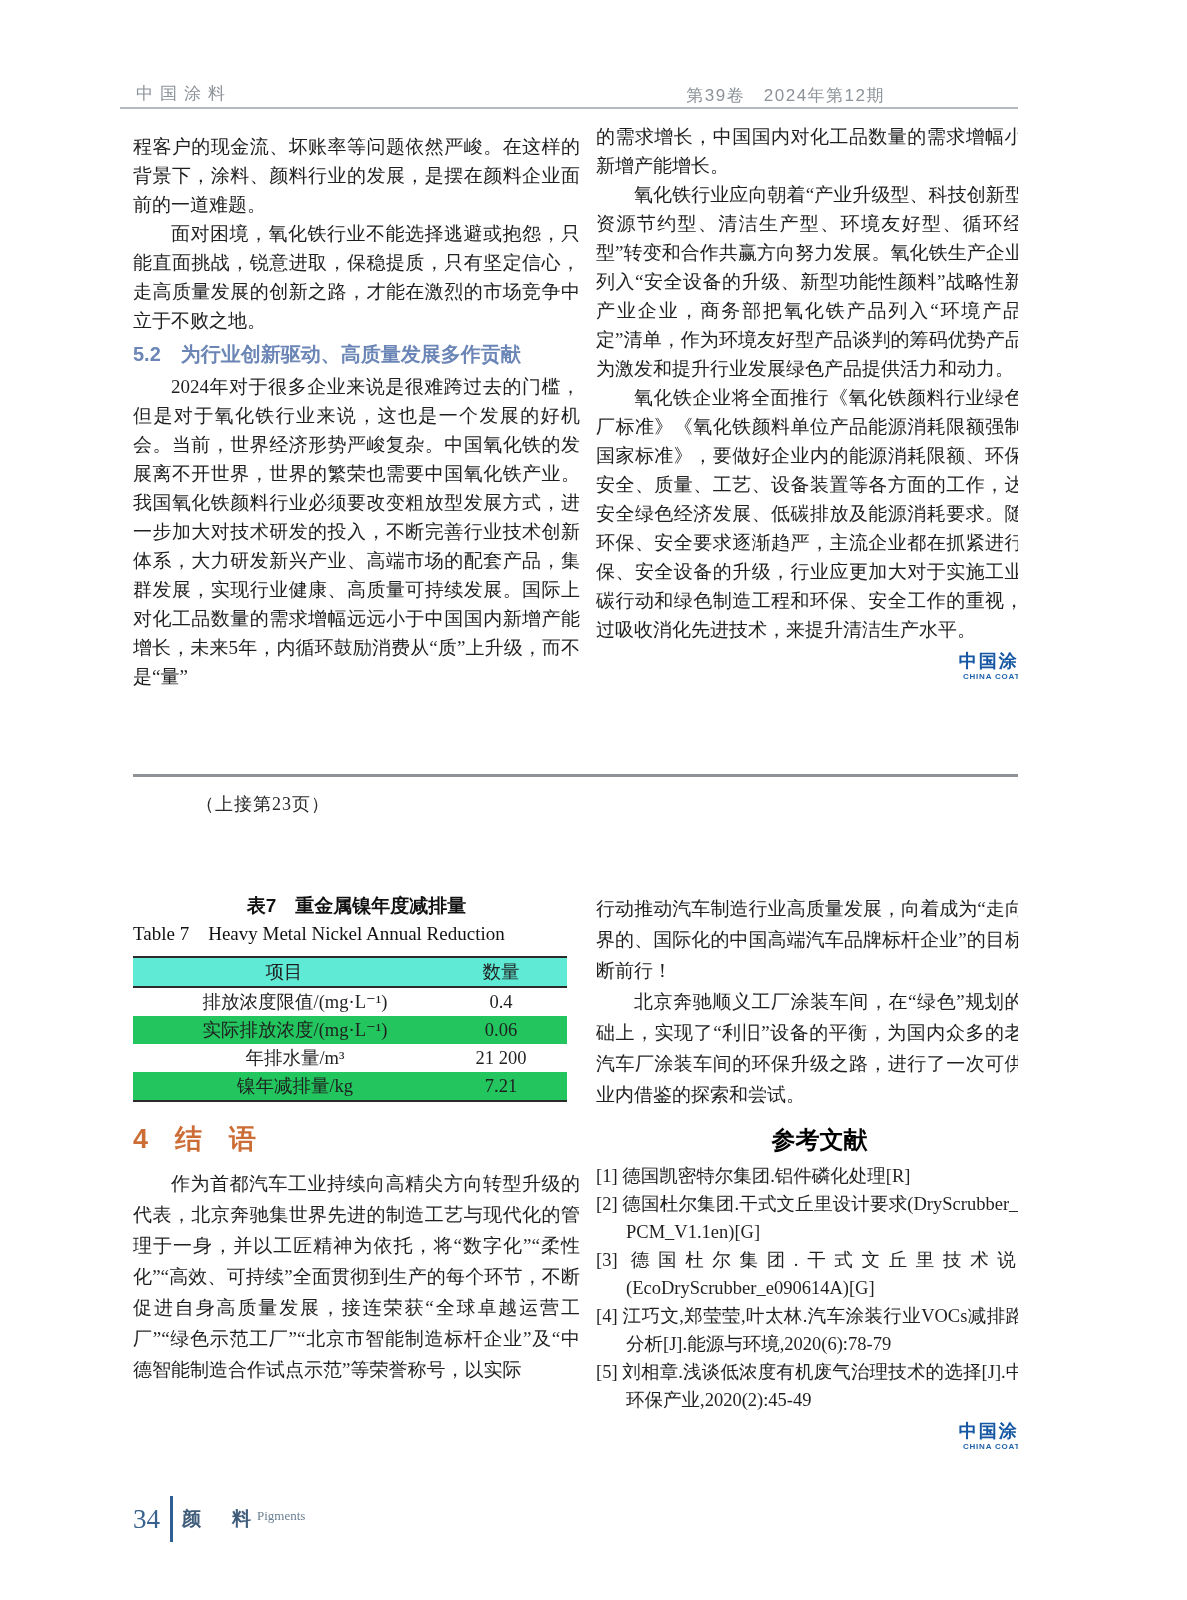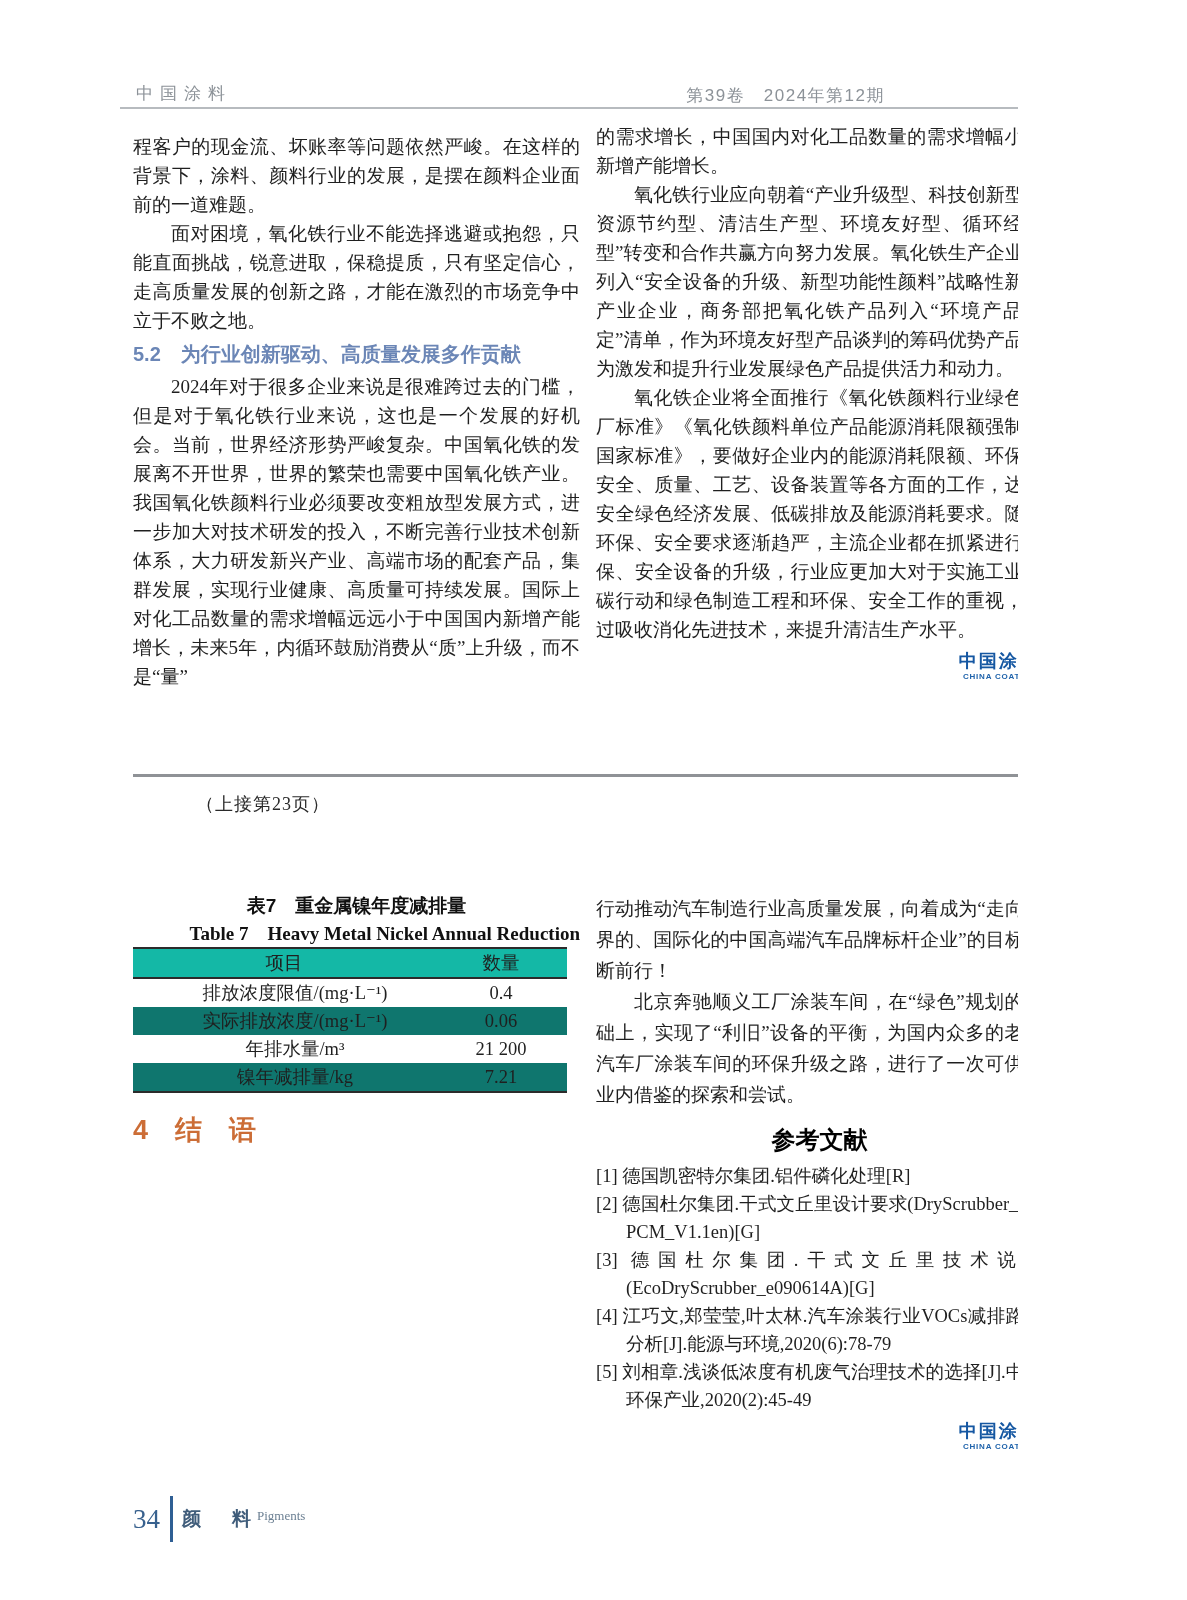--- a/index.html
+++ b/index.html
@@ -54,29 +54,29 @@
     font-size:8px; font-weight:bold; color:#1f63ab; letter-spacing:0.8px; margin-top:3px;
   }
   
   .divider { position:absolute; left:133px; top:774px; width:921px; height:2.5px; background:#8f9296; }
   .cont-note { position:absolute; left:148px; top:792px; font-size:18px; color:#2a2a2a; letter-spacing:1px;margin-left:48px; }
   
   .cap-cn {
     text-align:center; font-family:"Liberation Sans","DejaVu Sans",sans-serif;
     font-weight:bold; font-size:19px; line-height:26px; margin-bottom:2px; color:#111;
   }
-  .cap-en { text-align:right; font-weight:bold; font-size:19px; line-height:26px; color:#111; }
+  .cap-en { text-align:left; font-weight:normal; font-size:19px; line-height:26px; margin-bottom:9px; color:#111; }
   table.t7 { width:434px; border-collapse:collapse; border-top:2.5px solid #2b2b2b; border-bottom:2.5px solid #2b2b2b; }
   table.t7 th, table.t7 td { font-size:18.5px; line-height:22px; padding:3px 0; font-weight:normal; }
   table.t7 thead tr { border-bottom:2px solid #2b2b2b; }
   table.t7 th { text-align:center; }
   table.t7 td.lbl { text-align:center; padding-left:22px; }
   table.t7 td.val, table.t7 th.val { text-align:center; width:132px; }
-  tr.tan { background:#14b8a6; }
-  tr.tan2 { background:#0f766e; }
+  tr.tan { background:#5eead4; }
+  tr.tan2 { background:#22c55e; }
   
   .notes { margin-top:8px; color:#bf6a3a; font-size:17px; line-height:25px; text-align:justify; }
   .notes .n1 { text-indent:1.6em; }
   .notes .nx { text-indent:1em; }
   
   .refs { text-align:left; }
   .ref {
     font-size:18.5px; line-height:28px; padding-left:30px; text-indent:-30px;
     overflow-wrap:anywhere; text-align:justify;
   }
@@ -143,20 +143,21 @@
           <td class="lbl">年排水量/m³</td>
           <td class="val">21 200</td>
         </tr>
         <tr class="tan2">
           <td class="lbl">镍年减排量/kg</td>
           <td class="val">7.21</td>
         </tr>
       </tbody>
     </table>
     <h2 class="h4">4　结　语</h2>
+    <p class="indent">作为首都汽车工业持续向高精尖方向转型升级的代表，北京奔驰集世界先进的制造工艺与现代化的管理于一身，并以工匠精神为依托，将“数字化”“柔性化”“高效、可持续”全面贯彻到生产的每个环节，不断促进自身高质量发展，接连荣获“全球卓越运营工厂”“绿色示范工厂”“北京市智能制造标杆企业”及“中德智能制造合作试点示范”等荣誉称号，以实际</p>
   </div>
 
   <div class="col bottom-right">
     <p class="noindent">行动推动汽车制造行业高质量发展，向着成为“走向世界的、国际化的中国高端汽车品牌标杆企业”的目标不断前行！</p>
     <p class="indent">北京奔驰顺义工厂涂装车间，在“绿色”规划的基础上，实现了“利旧”设备的平衡，为国内众多的老旧汽车厂涂装车间的环保升级之路，进行了一次可供行业内借鉴的探索和尝试。</p>
     <h3 class="ref-h">参考文献</h3>
     <div class="refs">
       <p class="ref">[1] 德国凯密特尔集团.铝件磷化处理[R]</p>
       <p class="ref">[2] 德国杜尔集团.干式文丘里设计要求(DryScrubber_mit PCM_V1.1en)[G]</p>
       <p class="ref">[3] 德国杜尔集团.干式文丘里技术说明(EcoDryScrubber_e090614A)[G]</p>

